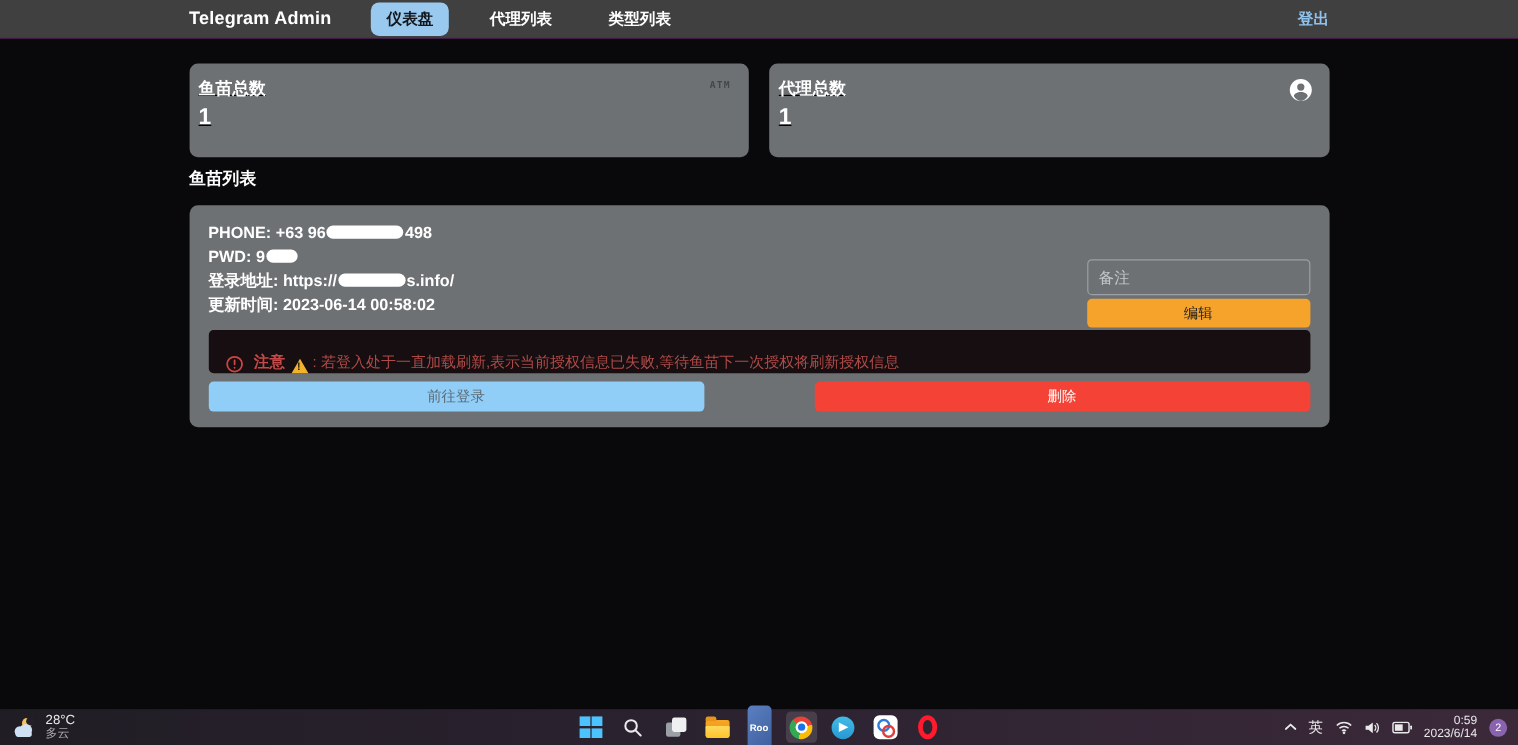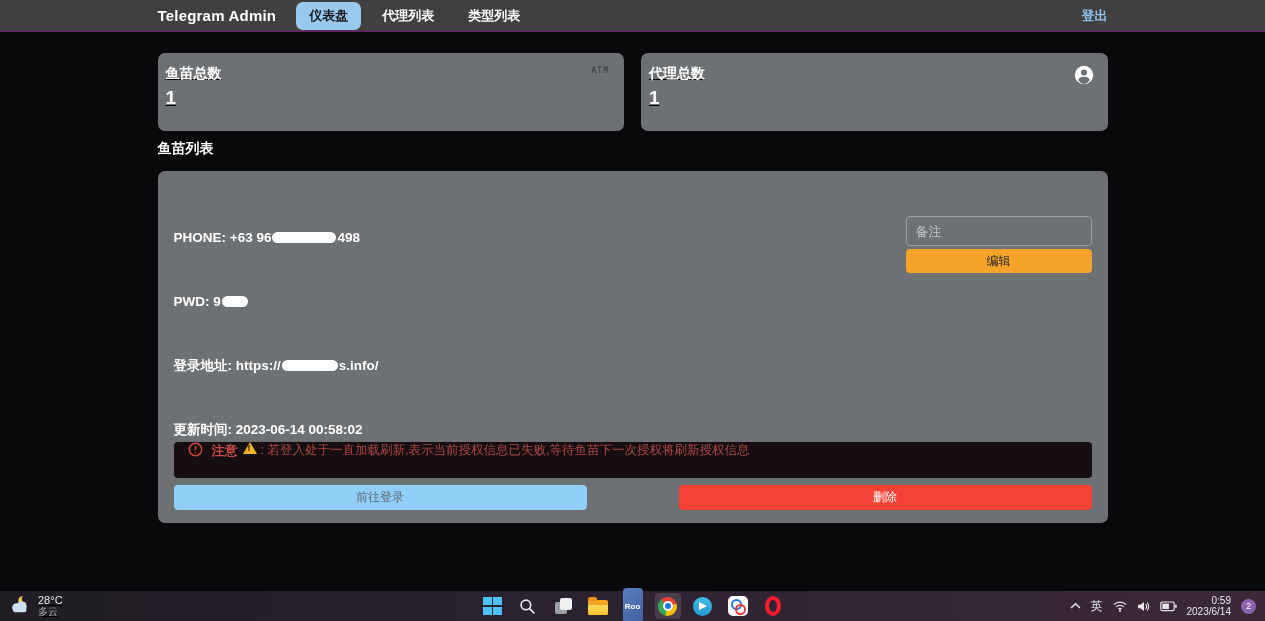--- a/index.html
+++ b/index.html
@@ -7,62 +7,62 @@
   body {
     background:#09090b;
     font-family:"Liberation Sans","DejaVu Sans",sans-serif;
     position:relative;
   }
 
   
   .navbar { height:32px; background:#404040; border-bottom:1px solid #701a75; }
   .nav-inner { width:950px; margin:0 auto; height:100%; display:flex; align-items:center; }
   .brand { color:#fff; font-weight:bold; font-size:15px; margin-right:20px; letter-spacing:.2px; }
-  .tab { color:#fff; font-size:13px; font-weight:bold; padding:5px 13px; margin-right:8px; border-radius:7px; cursor:pointer; }
+  .tab { color:#fff; font-size:13px; font-weight:bold; padding:5px 13px; margin-right:8px; border-radius:7px; cursor:pointer;margin-left:13px; }
   .tab.active { background:#9ac9f0; color:#14181c; }
   .logout { margin-left:auto; color:#8fc3ee; font-size:13px; font-weight:bold; cursor:pointer; }
 
   
   .main { width:950px; margin:0 auto; padding-top:21px; }
   .stats { display:flex; gap:17px; }
   .stat-card { flex:1; background:#6e7174; border-radius:7px; height:78px; padding:12px 8px; position:relative;text-decoration:underline; }
   .stat-title { color:#fff; font-weight:bold; font-size:14px; }
   .stat-value { color:#fff; font-weight:bold; font-size:19px; margin-top:4px; }
   .atm-label { position:absolute; top:13px; right:15px; color:#44474a; font-size:8px; font-weight:bold; letter-spacing:1px; font-family:"DejaVu Sans Mono",monospace; }
   .person-icon { position:absolute; top:11px; right:13px; width:22px; height:22px; }
 
   .section-title { color:#fff; font-weight:bold; font-size:14px; margin:9px 0 13px; }
 
   .list-card { background:#6e7174; border-radius:7px; padding:13px 16px; }
   .card-top { display:flex; }
   .info { flex:1; }
-  .info-line { color:#fff; font-weight:bold; font-size:13.5px; line-height:20px; white-space:nowrap;margin-top:44px; }
+  .info-line { color:#fff; font-weight:bold; font-size:13.5px; line-height:20px; white-space:nowrap; }
   .redact { display:inline-block; background:#fff; height:11px; border-radius:6px; vertical-align:-1px; margin:0 1px; }
   .rw-64 { width:64px; } .rw-26 { width:26px; } .rw-56 { width:56px; }
 
   .side { width:186px; margin-top:32px; }
   .remark-input { width:100%; height:30px; background:transparent; border:1px solid #9aa0a5; border-radius:4px; color:#fff; padding:0 9px; font-size:13px; outline:none; font-family:inherit; }
   .remark-input::placeholder { color:#c2c6ca; }
   .edit-btn { width:100%; height:24px; margin-top:3px; background:#f5a32a; border:none; border-radius:4px; font-size:12px; color:#212121; cursor:pointer; font-family:inherit; }
 
-  .notice { margin-top:2px; background:#160e10; border-radius:4px; height:36px; display:flex; align-items:flex-start; padding:0 14px; }
+  .notice { margin-top:2px; background:#160e10; border-radius:4px; height:36px; display:flex; align-items:flex-end; padding:0 14px; }
   .notice-label { color:#c34a48; font-size:13px; font-weight:bold; margin-left:9px; }
   .warn-tri { width:0; height:0; border-left:7px solid transparent; border-right:7px solid transparent; border-bottom:12px solid #f2b32c; position:relative; display:inline-block; margin:0 4px 0 5px; }
   .warn-tri i { position:absolute; left:-2px; top:1px; color:#241a10; font-size:9px; font-weight:bold; font-style:normal; }
   .notice-text { color:#b04a48; font-size:12.5px; }
 
   .actions { display:flex; justify-content:space-between; margin-top:7px; }
   .goto-btn { width:413px; height:25px; background:#90cdf7; border:none; border-radius:4px; color:#5c6b76; font-size:12px; cursor:pointer; font-family:inherit; }
   .del-btn  { width:413px; height:25px; background:#f44336; border:none; border-radius:4px; color:#fff;    font-size:12px; cursor:pointer; font-family:inherit; }
 
   
   .taskbar { position:absolute; left:0; bottom:0; width:100%; height:30px;
              background:linear-gradient(90deg,#201d24 0%,#2b2230 45%,#3b2939 100%);
              display:flex; align-items:center; }
-  .weather { display:flex; align-items:flex-start; gap:6px; padding-left:9px; cursor:pointer;text-decoration:underline; }
+  .weather { display:flex; align-items:center; gap:6px; padding-left:9px; cursor:pointer; }
   .w-lines { display:flex; flex-direction:column; line-height:11px; }
   .temp { color:#e9e9ec; font-size:11px; }
   .cond { color:#a9a9ae; font-size:10px; }
 
   .tb-center { position:absolute; left:50%; transform:translateX(-50%); display:flex; align-items:center; gap:9px; height:100%; }
   .tb-icon { width:26px; height:26px; display:flex; align-items:center; justify-content:center; border-radius:4px; position:relative; cursor:pointer; }
   .tb-icon.active { background:rgba(255,255,255,.13); }
 
   .win-start { display:grid; grid-template-columns:8.5px 8.5px; grid-template-rows:8.5px 8.5px; gap:1.5px; }
   .win-start b { background:#4cc2ff; }

